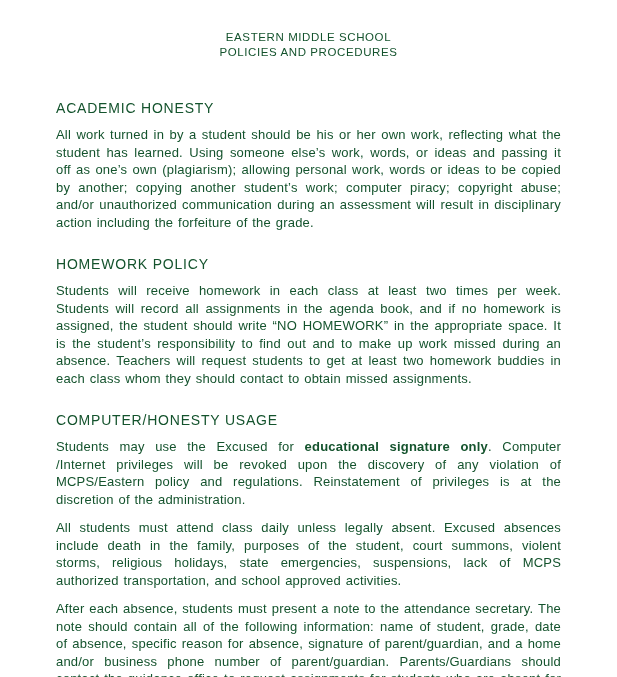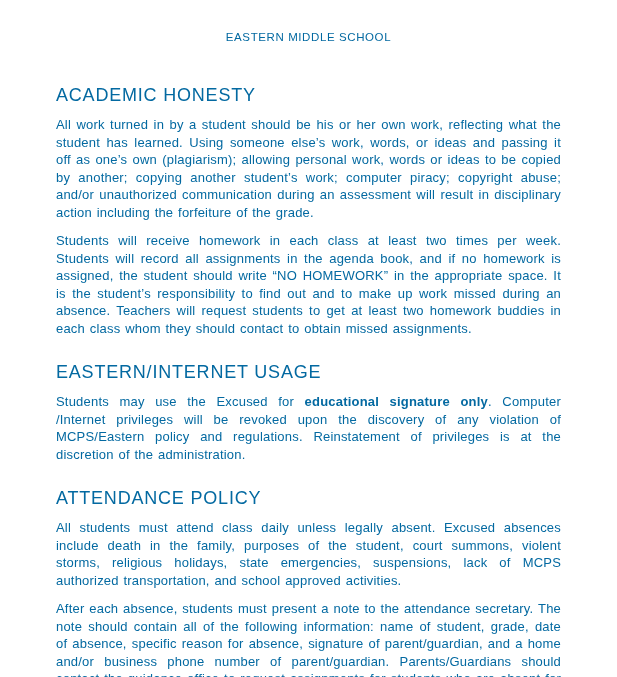--- a/index.html
+++ b/index.html
@@ -6,35 +6,35 @@
     margin: 0;
     padding: 0;
     background: #ffffff;
   }
   .page {
     position: relative;
     width: 617px;
     height: 677px;
     box-sizing: border-box;
     background: #ffffff;
-    color: #0369a1;
+    color: #14532d;
     font-family: "Liberation Sans", sans-serif;
     padding: 30px 56px 0 56px;
     overflow: hidden;
   }
   .doc-title {
     text-align: center;
     font-size: 11.5px;
     line-height: 15px;
     letter-spacing: 0.6px;
     margin-bottom: 40px;
   }
   .doc-title div { margin: 0; }
   .section-heading {
-    font-size: 18px;
+    font-size: 14px;
     font-weight: normal;
     letter-spacing: 0.8px;
     margin: 25px 0 10px 0;
   }
   .section-heading.first { margin-top: 0; }
   .para {
     font-size: 13px;
     line-height: 17.5px;
     text-align: justify;
     margin: 0 0 11px 0;
@@ -43,35 +43,36 @@
   }
   .para strong { font-weight: bold; }
 </style>
 </head>
 <body>
 
 <div class="page">
 
   <div class="doc-title">
     <div>EASTERN MIDDLE SCHOOL</div>
+    <div>POLICIES AND PROCEDURES</div>
   </div>
 
   <div>
     <div class="section-heading first">ACADEMIC HONESTY</div>
     <p class="para">All work turned in by a student should be his or her own work, reflecting what the student has learned.  Using someone else’s work, words, or ideas and passing it off as one’s own (plagiarism); allowing personal work, words or ideas to be copied by another; copying another student’s work; computer piracy; copyright abuse; and/or unauthorized communication during an assessment will result in disciplinary action including the forfeiture of the grade.</p>
   </div>
 
   <div>
+    <div class="section-heading">HOMEWORK POLICY</div>
     <p class="para">Students will receive homework in each class at least two times per week.  Students will record all assignments in the agenda book, and if no homework is assigned, the student should write “NO HOMEWORK” in the appropriate space. It is the student’s responsibility to find out and to make up work missed during an absence.  Teachers will request students to get at least two homework buddies in each class whom they should contact to obtain missed assignments.</p>
   </div>
 
   <div>
-    <div class="section-heading">EASTERN/INTERNET USAGE</div>
+    <div class="section-heading">COMPUTER/HONESTY USAGE</div>
     <p class="para"><span>Students may use the Excused for </span><strong>educational signature only</strong><span>. Computer /Internet privileges will be revoked upon the discovery of any violation of MCPS/Eastern policy and regulations.  Reinstatement of privileges is at the discretion of the administration.</span></p>
   </div>
 
   <div>
-    <div class="section-heading">ATTENDANCE POLICY</div>
     <p class="para">All students must attend class daily unless legally absent.  Excused absences include death in the family, purposes of the student, court summons, violent storms, religious holidays, state emergencies, suspensions, lack of MCPS authorized transportation, and school approved activities.</p>
     <p class="para">After each absence, students must present a note to the attendance secretary.  The note should contain all of the following information: name of student, grade, date of absence, specific reason for absence, signature of parent/guardian, and a home and/or business phone number of parent/guardian. Parents/Guardians should contact the guidance office to request assignments for students who are absent for three or more days.</p>
   </div>
 
 </div>
 
 </body></html>

